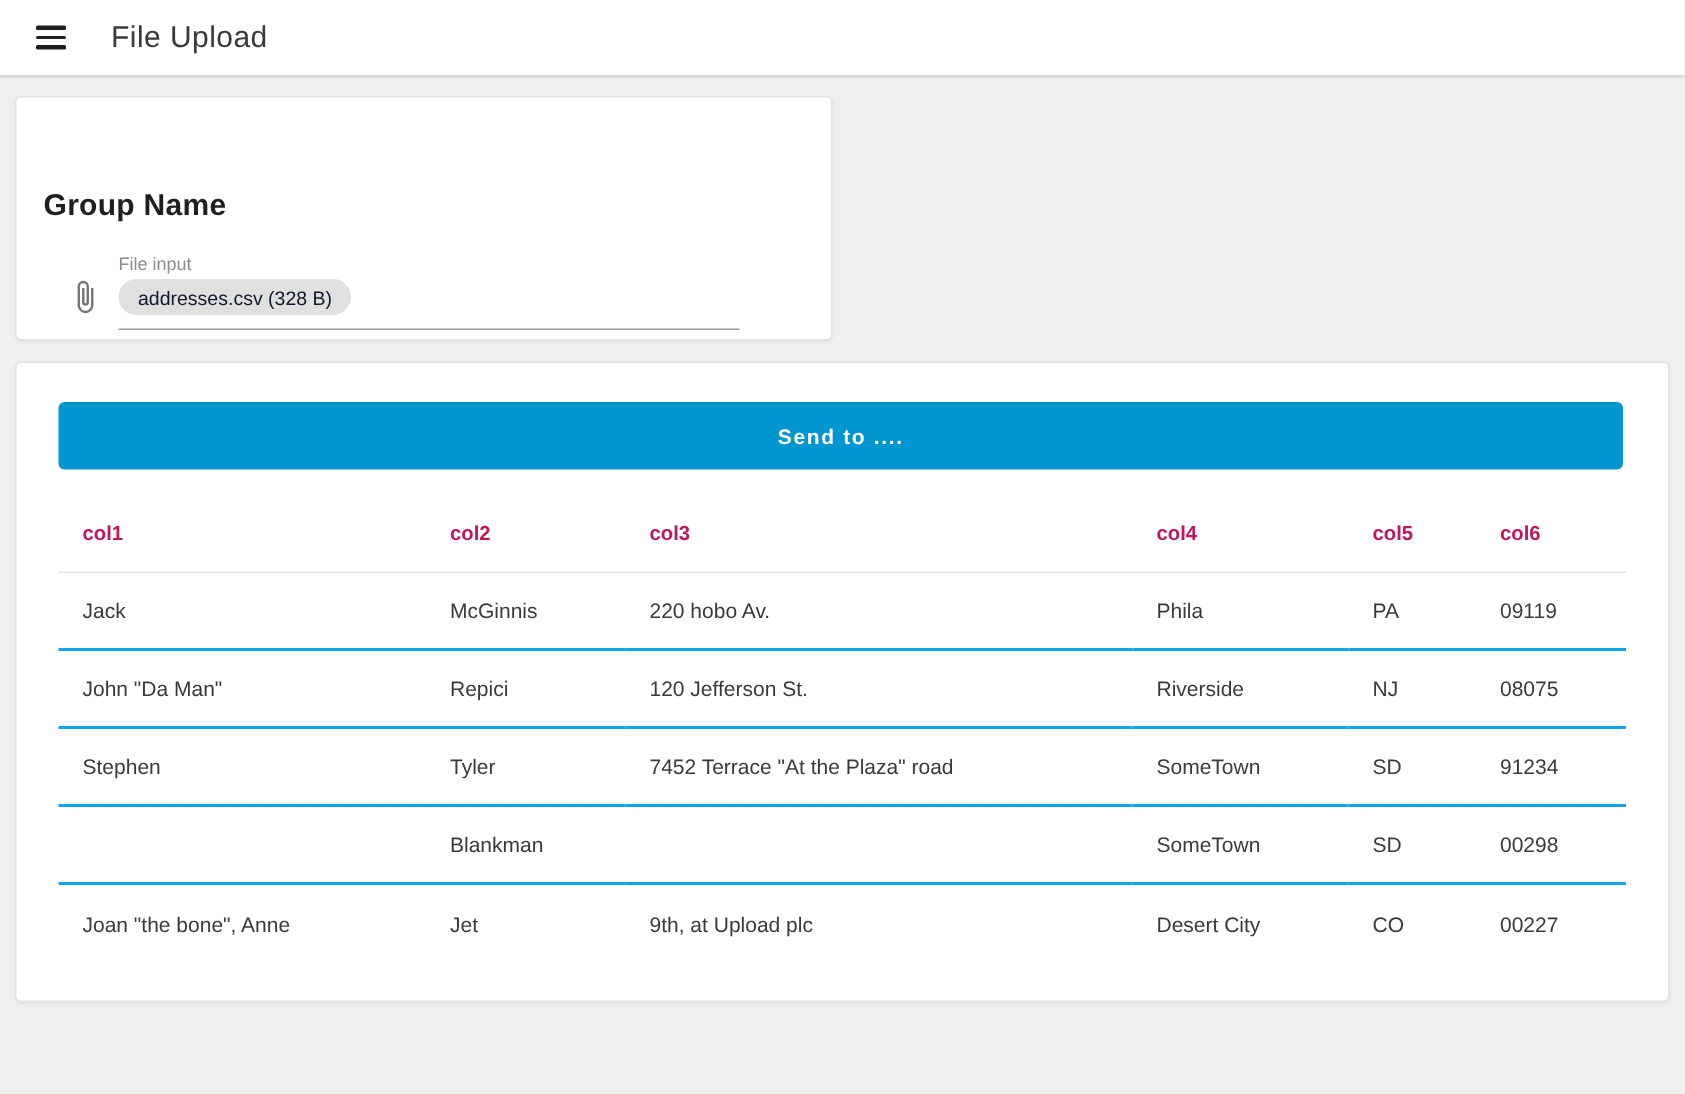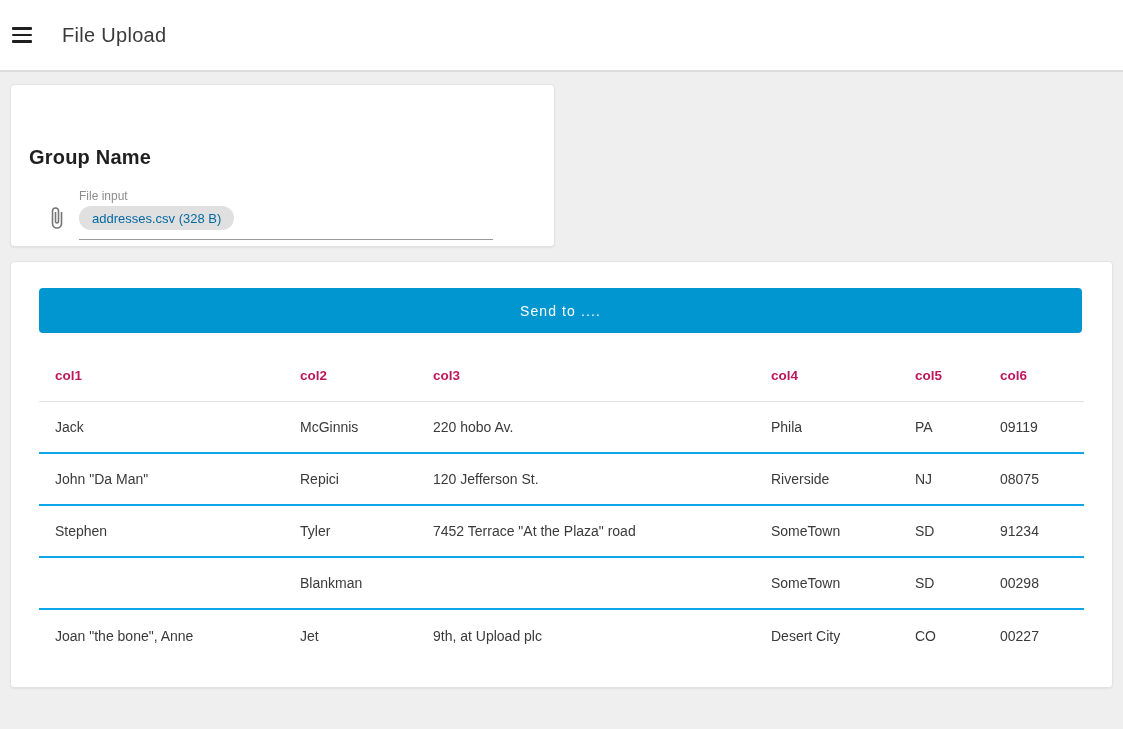--- a/index.html
+++ b/index.html
@@ -5,26 +5,26 @@
   * { box-sizing: border-box; margin: 0; padding: 0; }
   html, body {
     width: 1123px; height: 729px;
     font-family: "Liberation Sans", sans-serif;
     background: #efefef;
     color: rgba(0,0,0,0.87);
     overflow: hidden;
   }
   
   .app-bar {
-    height: 72px;
+    height: 52px;
     background: #ffffff;
     border-bottom: 2px solid #dcdcdc;
     display: flex;
     align-items: center;
-    padding: 0 4px;
+    padding: 0 16px;
   }
   .menu-btn {
     width: 36px; height: 36px;
     border: none; background: transparent;
     display: flex; flex-direction: column;
     justify-content: center; align-items: center;
     gap: 4px; cursor: pointer;
   }
   .menu-btn .bar {
     width: 20px; height: 2.5px;
@@ -79,21 +79,21 @@
     margin-bottom: 3px;
   }
   .chip {
     display: inline-flex;
     align-items: center;
     height: 24px;
     padding: 0 13px;
     background: #e0e0e0;
     border-radius: 14px;
     font-size: 13px;
-    color: #0369a1;
+    color: #0f172a;
     cursor: default;
     white-space: nowrap;
   }
   .underline {
     border-bottom: 1px solid #9a9a9a;
     margin-top: 9px;
     width: 100%;
   }
   
   .csv-card { width: 1103px; padding-bottom: 26px; }
@@ -102,21 +102,21 @@
     display: block;
     width: 100%;
     height: 45px;
     margin-top: 26px;
     border: none;
     border-radius: 4px;
     background: #0296d0;
     color: #ffffff;
     font-family: "Liberation Sans", sans-serif;
     font-size: 14px;
-    font-weight: normal;
+    font-weight: bold;
     letter-spacing: 1.1px;
     cursor: pointer;
   }
   table.csv {
     margin-top: 18px;
     width: 100%;
     border-collapse: collapse;
     table-layout: fixed;
   }
   table.csv th {

